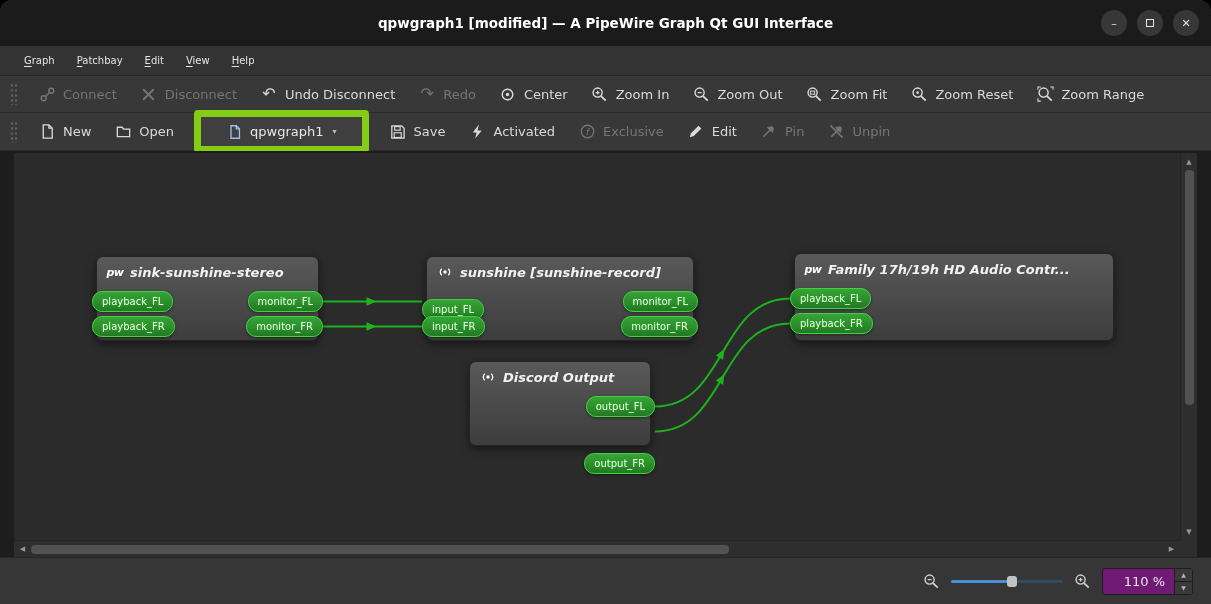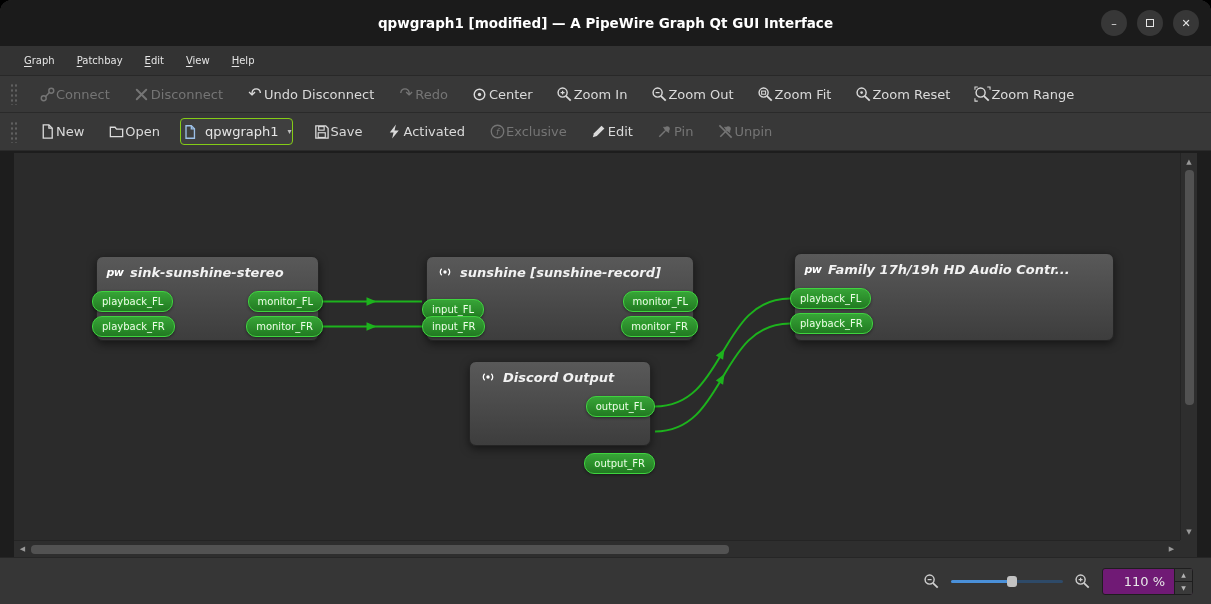--- a/index.html
+++ b/index.html
@@ -16,25 +16,25 @@
   
   .menubar { height:30px; flex:0 0 auto; background:#333333; border-bottom:1px solid #282828; display:flex; align-items:center; padding-left:14px; gap:2px; color:#e4e4e4; font-size:10px; }
   .menu-item { padding:3px 10px; border-radius:3px; }
   .menu-item u { text-underline-offset:2px; }
 
   
   .toolbar { flex:0 0 auto; background:#383838; border-bottom:1px solid #2a2a2a; display:flex; align-items:center; padding-left:8px; gap:5px; }
   .toolbar.tb1 { height:37px; }
   .toolbar.tb2 { height:38px; }
   .tb-handle { width:8px; height:22px; margin:0 6px 0 2px; background-image:radial-gradient(circle,#606060 1px,transparent 1.3px); background-size:4px 5px; }
-  .tool-btn { display:flex; align-items:center; padding:4px 9px; border-radius:3px; color:#dadada; font-size:13px; white-space:nowrap; }
+  .tool-btn { display:flex; align-items:center; gap:7px; padding:4px 9px; border-radius:3px; color:#dadada; font-size:13px; white-space:nowrap; }
   .tool-btn.disabled { color:#757575; }
   .icon { width:18px; height:18px; display:flex; align-items:center; justify-content:center; font-size:16px; line-height:1; }
   .icon svg { display:block; }
-  .combo { display:flex; align-items:center; gap:6px; background:#3f3f3f; border:1px solid #84cc16; border-radius:4px; padding:3px 0; height:27px; color:#e6e6e6; font-size:13px; margin:0 6px; }
+  .combo { display:flex; align-items:center; gap:6px; background:#3f3f3f; border:7px solid #84cc16; border-radius:4px; padding:3px 25px; height:43px; color:#e6e6e6; font-size:13px; margin:0 6px; }
   .combo-arrow { font-size:8px; color:#bdbdbd; margin-left:3px; }
 
   
   .main-area { flex:1; min-height:0; background:#1d1d1d; padding:2px 14px 0 14px; }
   .graph-frame { width:100%; height:100%; display:grid; grid-template-columns:1fr 17px; grid-template-rows:1fr 17px; }
   .canvas { position:relative; background:#2b2b2b; overflow:hidden; }
   #wires { position:absolute; inset:0; z-index:1; }
 
   .node { position:absolute; z-index:2; border-radius:7px; background:linear-gradient(180deg,#595959,#3d3d3d); border:1px solid #242424; box-shadow:0 3px 9px rgba(0,0,0,.5); }
   .node-header { display:flex; align-items:center; gap:7px; padding:7px 10px 3px 10px; color:#f2f2f2; font-weight:bold; font-size:13px; white-space:nowrap; overflow:hidden;font-style:italic; }

